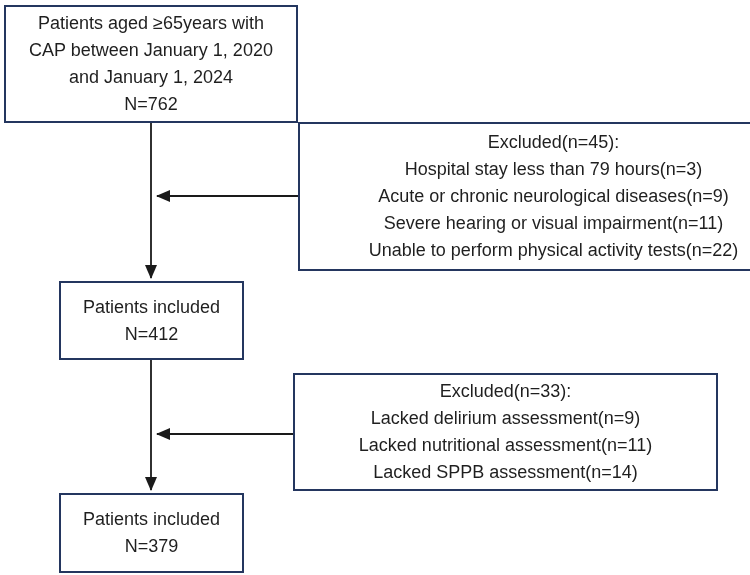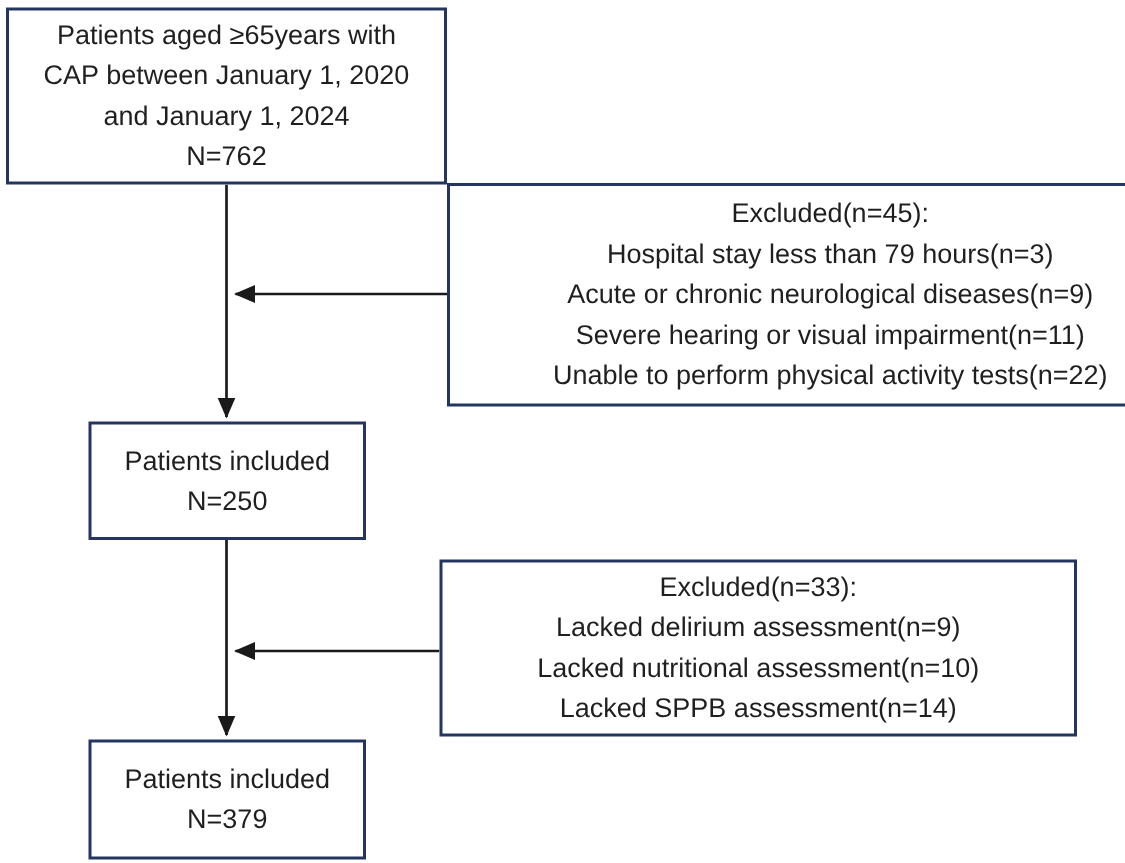--- a/index.html
+++ b/index.html
@@ -66,27 +66,27 @@
   <div class="node" id="node-excluded1">
     <div class="line">Excluded(n=45):</div>
     <div class="line">Hospital stay less than 79 hours(n=3)</div>
     <div class="line">Acute or chronic neurological diseases(n=9)</div>
     <div class="line">Severe hearing or visual impairment(n=11)</div>
     <div class="line">Unable to perform physical activity tests(n=22)</div>
   </div>
 
   <div class="node" id="node-included1">
     <div class="line">Patients included</div>
-    <div class="line">N=250</div>
+    <div class="line">N=412</div>
   </div>
 
   <div class="node" id="node-excluded2">
     <div class="line">Excluded(n=33):</div>
     <div class="line">Lacked delirium assessment(n=9)</div>
-    <div class="line">Lacked nutritional assessment(n=10)</div>
+    <div class="line">Lacked nutritional assessment(n=11)</div>
     <div class="line">Lacked SPPB assessment(n=14)</div>
   </div>
 
   <div class="node" id="node-included2">
     <div class="line">Patients included</div>
     <div class="line">N=379</div>
   </div>
 
 </div>
 

